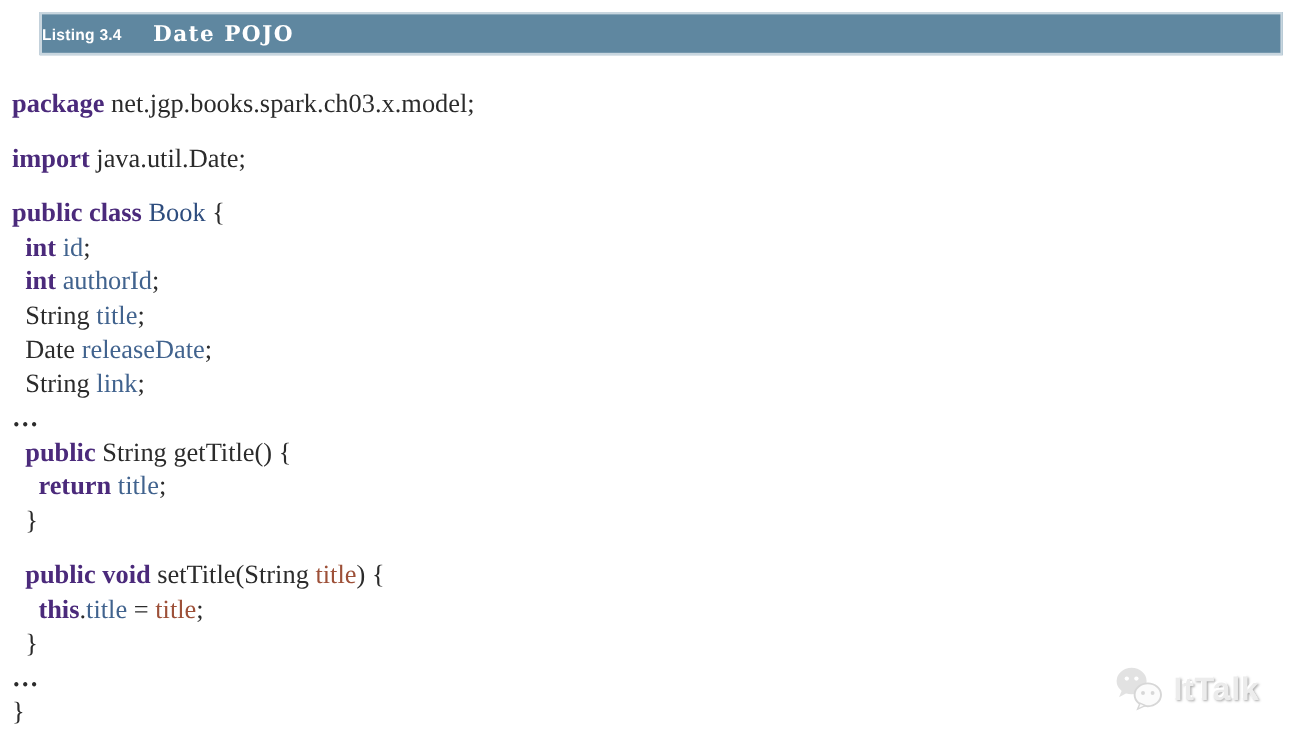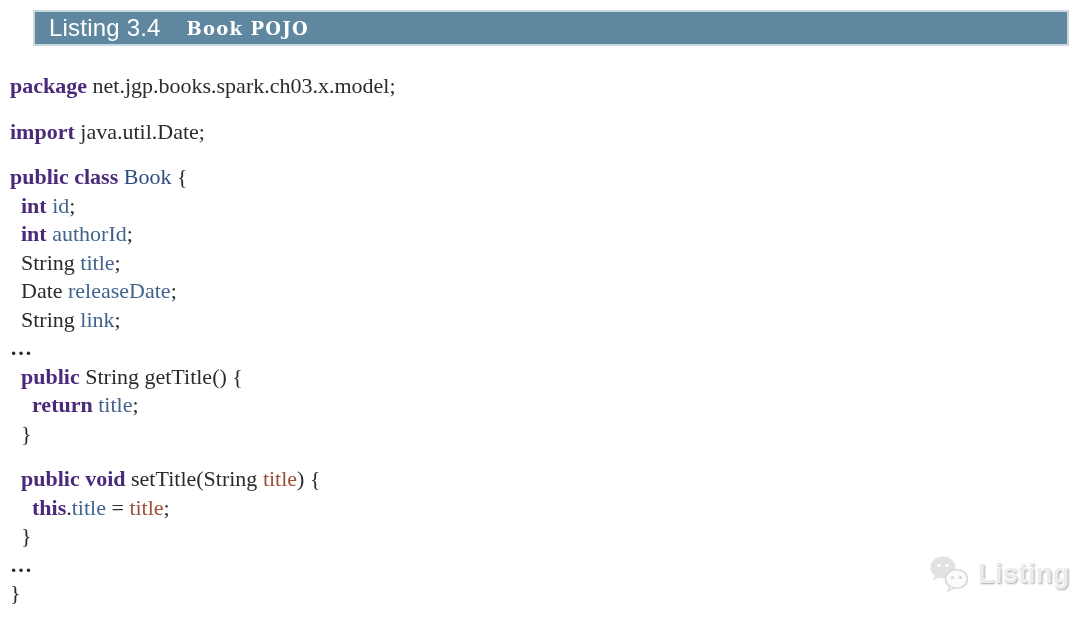--- a/index.html
+++ b/index.html
@@ -23,25 +23,24 @@
     top: 10px;
     width: 1036px;
     height: 36px;
     box-sizing: border-box;
     background: var(--header-bg, #5f87a0);
     border: 2px solid var(--header-border, #c8d6df);
     display: flex;
     align-items: center;
   }
   .listing-label {
-    margin-left: 14px;
     color: var(--header-text, #ffffff);
     font-family: "Liberation Sans", sans-serif;
-    font-weight: normal;
-    font-size: 24px;
+    font-weight: bold;
+    font-size: 13px;
     letter-spacing: 0.2px;
   }
   .listing-title {
     margin-left: 26px;
     color: var(--header-text, #ffffff);
     font-family: "DejaVu Serif", serif;
     font-weight: bold;
     font-size: 18px;
     letter-spacing: 1.2px;
   }
@@ -95,34 +94,34 @@
     letter-spacing: 0.5px;
   }
 </style>
 </head>
 <body>
 
 <div id="stage">
 
   <div class="listing-header">
     <span class="listing-label">Listing 3.4</span>
-    <span class="listing-title">Book POJO</span>
+    <span class="listing-title">Date POJO</span>
   </div>
 
   <div class="code-block" id="code-block"><div class="code-line"><span class="tok-kw">package</span><span class="tok-pl"> net.jgp.books.spark.ch03.x.model;</span></div><div class="code-line blank"></div><div class="code-line"><span class="tok-kw">import</span><span class="tok-pl"> java.util.Date;</span></div><div class="code-line blank"></div><div class="code-line"><span class="tok-kw">public class</span><span class="tok-pl"> </span><span class="tok-type">Book</span><span class="tok-pl"> {</span></div><div class="code-line"><span class="tok-pl">  </span><span class="tok-kw">int</span><span class="tok-pl"> </span><span class="tok-fld">id</span><span class="tok-pl">;</span></div><div class="code-line"><span class="tok-pl">  </span><span class="tok-kw">int</span><span class="tok-pl"> </span><span class="tok-fld">authorId</span><span class="tok-pl">;</span></div><div class="code-line"><span class="tok-pl">  String </span><span class="tok-fld">title</span><span class="tok-pl">;</span></div><div class="code-line"><span class="tok-pl">  Date </span><span class="tok-fld">releaseDate</span><span class="tok-pl">;</span></div><div class="code-line"><span class="tok-pl">  String </span><span class="tok-fld">link</span><span class="tok-pl">;</span></div><div class="code-line"><span class="tok-el">…</span></div><div class="code-line"><span class="tok-pl">  </span><span class="tok-kw">public</span><span class="tok-pl"> String getTitle() {</span></div><div class="code-line"><span class="tok-pl">    </span><span class="tok-kw">return</span><span class="tok-pl"> </span><span class="tok-fld">title</span><span class="tok-pl">;</span></div><div class="code-line"><span class="tok-pl">  }</span></div><div class="code-line blank"></div><div class="code-line"><span class="tok-pl">  </span><span class="tok-kw">public void</span><span class="tok-pl"> setTitle(String </span><span class="tok-prm">title</span><span class="tok-pl">) {</span></div><div class="code-line"><span class="tok-pl">    </span><span class="tok-kw">this</span><span class="tok-pl">.</span><span class="tok-fld">title</span><span class="tok-pl"> = </span><span class="tok-prm">title</span><span class="tok-pl">;</span></div><div class="code-line"><span class="tok-pl">  }</span></div><div class="code-line"><span class="tok-el">…</span></div><div class="code-line"><span class="tok-pl">}</span></div></div>
 
   <div class="watermark">
     <svg class="watermark-icon" viewBox="0 0 44 40" xmlns="http://www.w3.org/2000/svg">
 
       <ellipse cx="15" cy="13.5" rx="12.5" ry="11" fill="#e2e2e2"></ellipse>
       <path d="M7 21 L4.5 27 L11 23.5 Z" fill="#e2e2e2"></path>
       <circle cx="11" cy="11.5" r="1.8" fill="#ffffff"></circle>
       <circle cx="19" cy="11.5" r="1.8" fill="#ffffff"></circle>
 
       <ellipse cx="28.5" cy="25" rx="11" ry="9.5" fill="#fbfbfb" stroke="#d7d7d7" stroke-width="1.6"></ellipse>
       <path d="M22 32 L20 37 L26.5 34 Z" fill="#fbfbfb" stroke="#d7d7d7" stroke-width="1.2"></path>
       <circle cx="24.5" cy="23.5" r="1.6" fill="#d7d7d7"></circle>
       <circle cx="32.5" cy="23.5" r="1.6" fill="#d7d7d7"></circle>
     </svg>
-    <span class="watermark-text">Listing</span>
+    <span class="watermark-text">ItTalk</span>
   </div>
 
 </div>
 
 </body></html>

